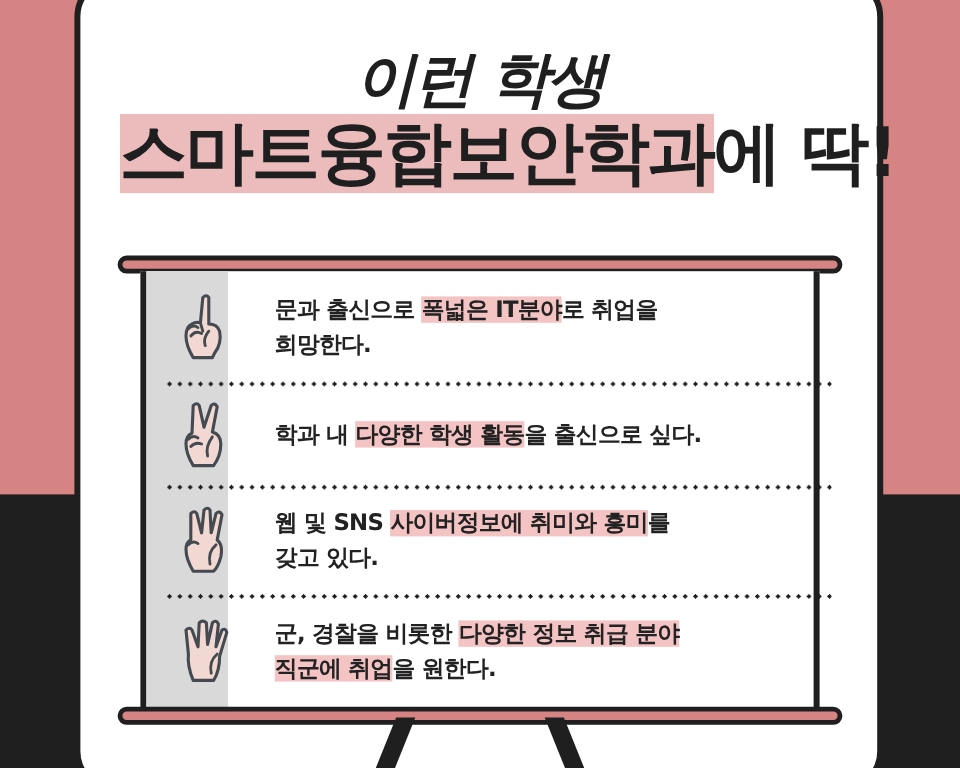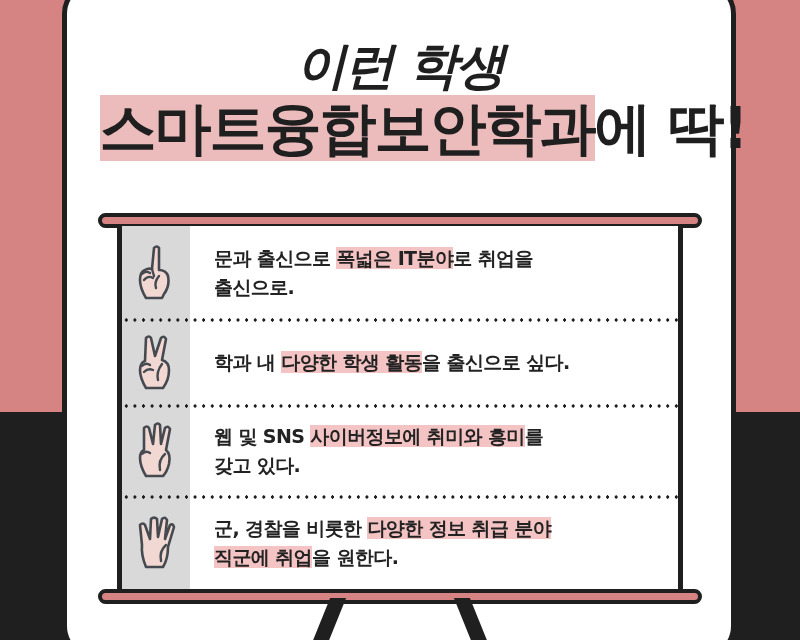--- a/index.html
+++ b/index.html
@@ -36,21 +36,21 @@
   .board {
     position: absolute; left: 117px; top: 226px; width: 566px; height: 366px;
     box-sizing: border-box; background: #fff;
     border-left: 5px solid #1f1f1f; border-right: 5px solid #1f1f1f;
   }
   .icon-col {
     position: absolute; left: 0; top: 0; width: 68px; height: 100%;
     background: #d9d9d9;
   }
   .row {
-    position: absolute; left: 0; width: 556px; box-sizing: border-box; text-decoration: underline;
+    position: absolute; left: 15px; width: 556px; box-sizing: border-box; text-decoration: underline;
   }
   .row .dots {
     position: absolute; left: 0; bottom: -2px; width: 100%; height: 4px;
     background-image: radial-gradient(circle, #1f1f1f 1.6px, transparent 1.8px);
     background-size: 8.6px 4px; background-repeat: repeat-x;
   }
   .row .hand {
     position: absolute; left: 10px; width: 48px; height: 60px;
   }
   .row .text {
@@ -83,21 +83,21 @@
 <div class="board">
   <div class="icon-col"></div>
 
   <div class="row" style="top:0; height:94px;">
     <svg class="hand" style="top:16px;" viewBox="0 0 48 60">
       <path d="M22 6 Q25 3 27 6 L27 28 Q34 28 36 34 Q38 44 32 52 L30 56 L14 56 Q8 46 8 38 Q8 30 13 28 Q16 26 20 27 Z" fill="#f2d8d2" stroke="#454a50" stroke-width="2.6" stroke-linejoin="round"></path>
       <path d="M10 32 Q14 28 18 31 M12 38 Q16 33 21 36 M20 27 L22 34 M27 34 Q22 40 24 46" fill="none" stroke="#454a50" stroke-width="2.4" stroke-linecap="round"></path>
     </svg>
     <div class="text" style="top:18px;">
       <div><span>문과 출신으로 </span><span class="hl">폭넓은 IT분야</span><span>로 취업을</span></div>
-      <div><span>출신으로.</span></div>
+      <div><span>희망한다.</span></div>
     </div>
     <div class="dots"></div>
   </div>
 
   <div class="row" style="top:94px; height:86px;">
     <svg class="hand" style="top:12px;" viewBox="0 0 48 60">
       <path d="M14 6 Q17 3 19 6 L23 24 L29 6 Q32 3 34 7 L30 28 Q37 30 37 38 Q37 48 31 56 L14 56 Q8 46 8 38 Q8 31 13 29 Z" fill="#f2d8d2" stroke="#454a50" stroke-width="2.6" stroke-linejoin="round"></path>
       <path d="M10 34 Q14 30 18 33 M12 40 Q16 36 21 38 M30 32 Q24 40 26 48" fill="none" stroke="#454a50" stroke-width="2.4" stroke-linecap="round"></path>
     </svg>
     <div class="text" style="top:28px;">

